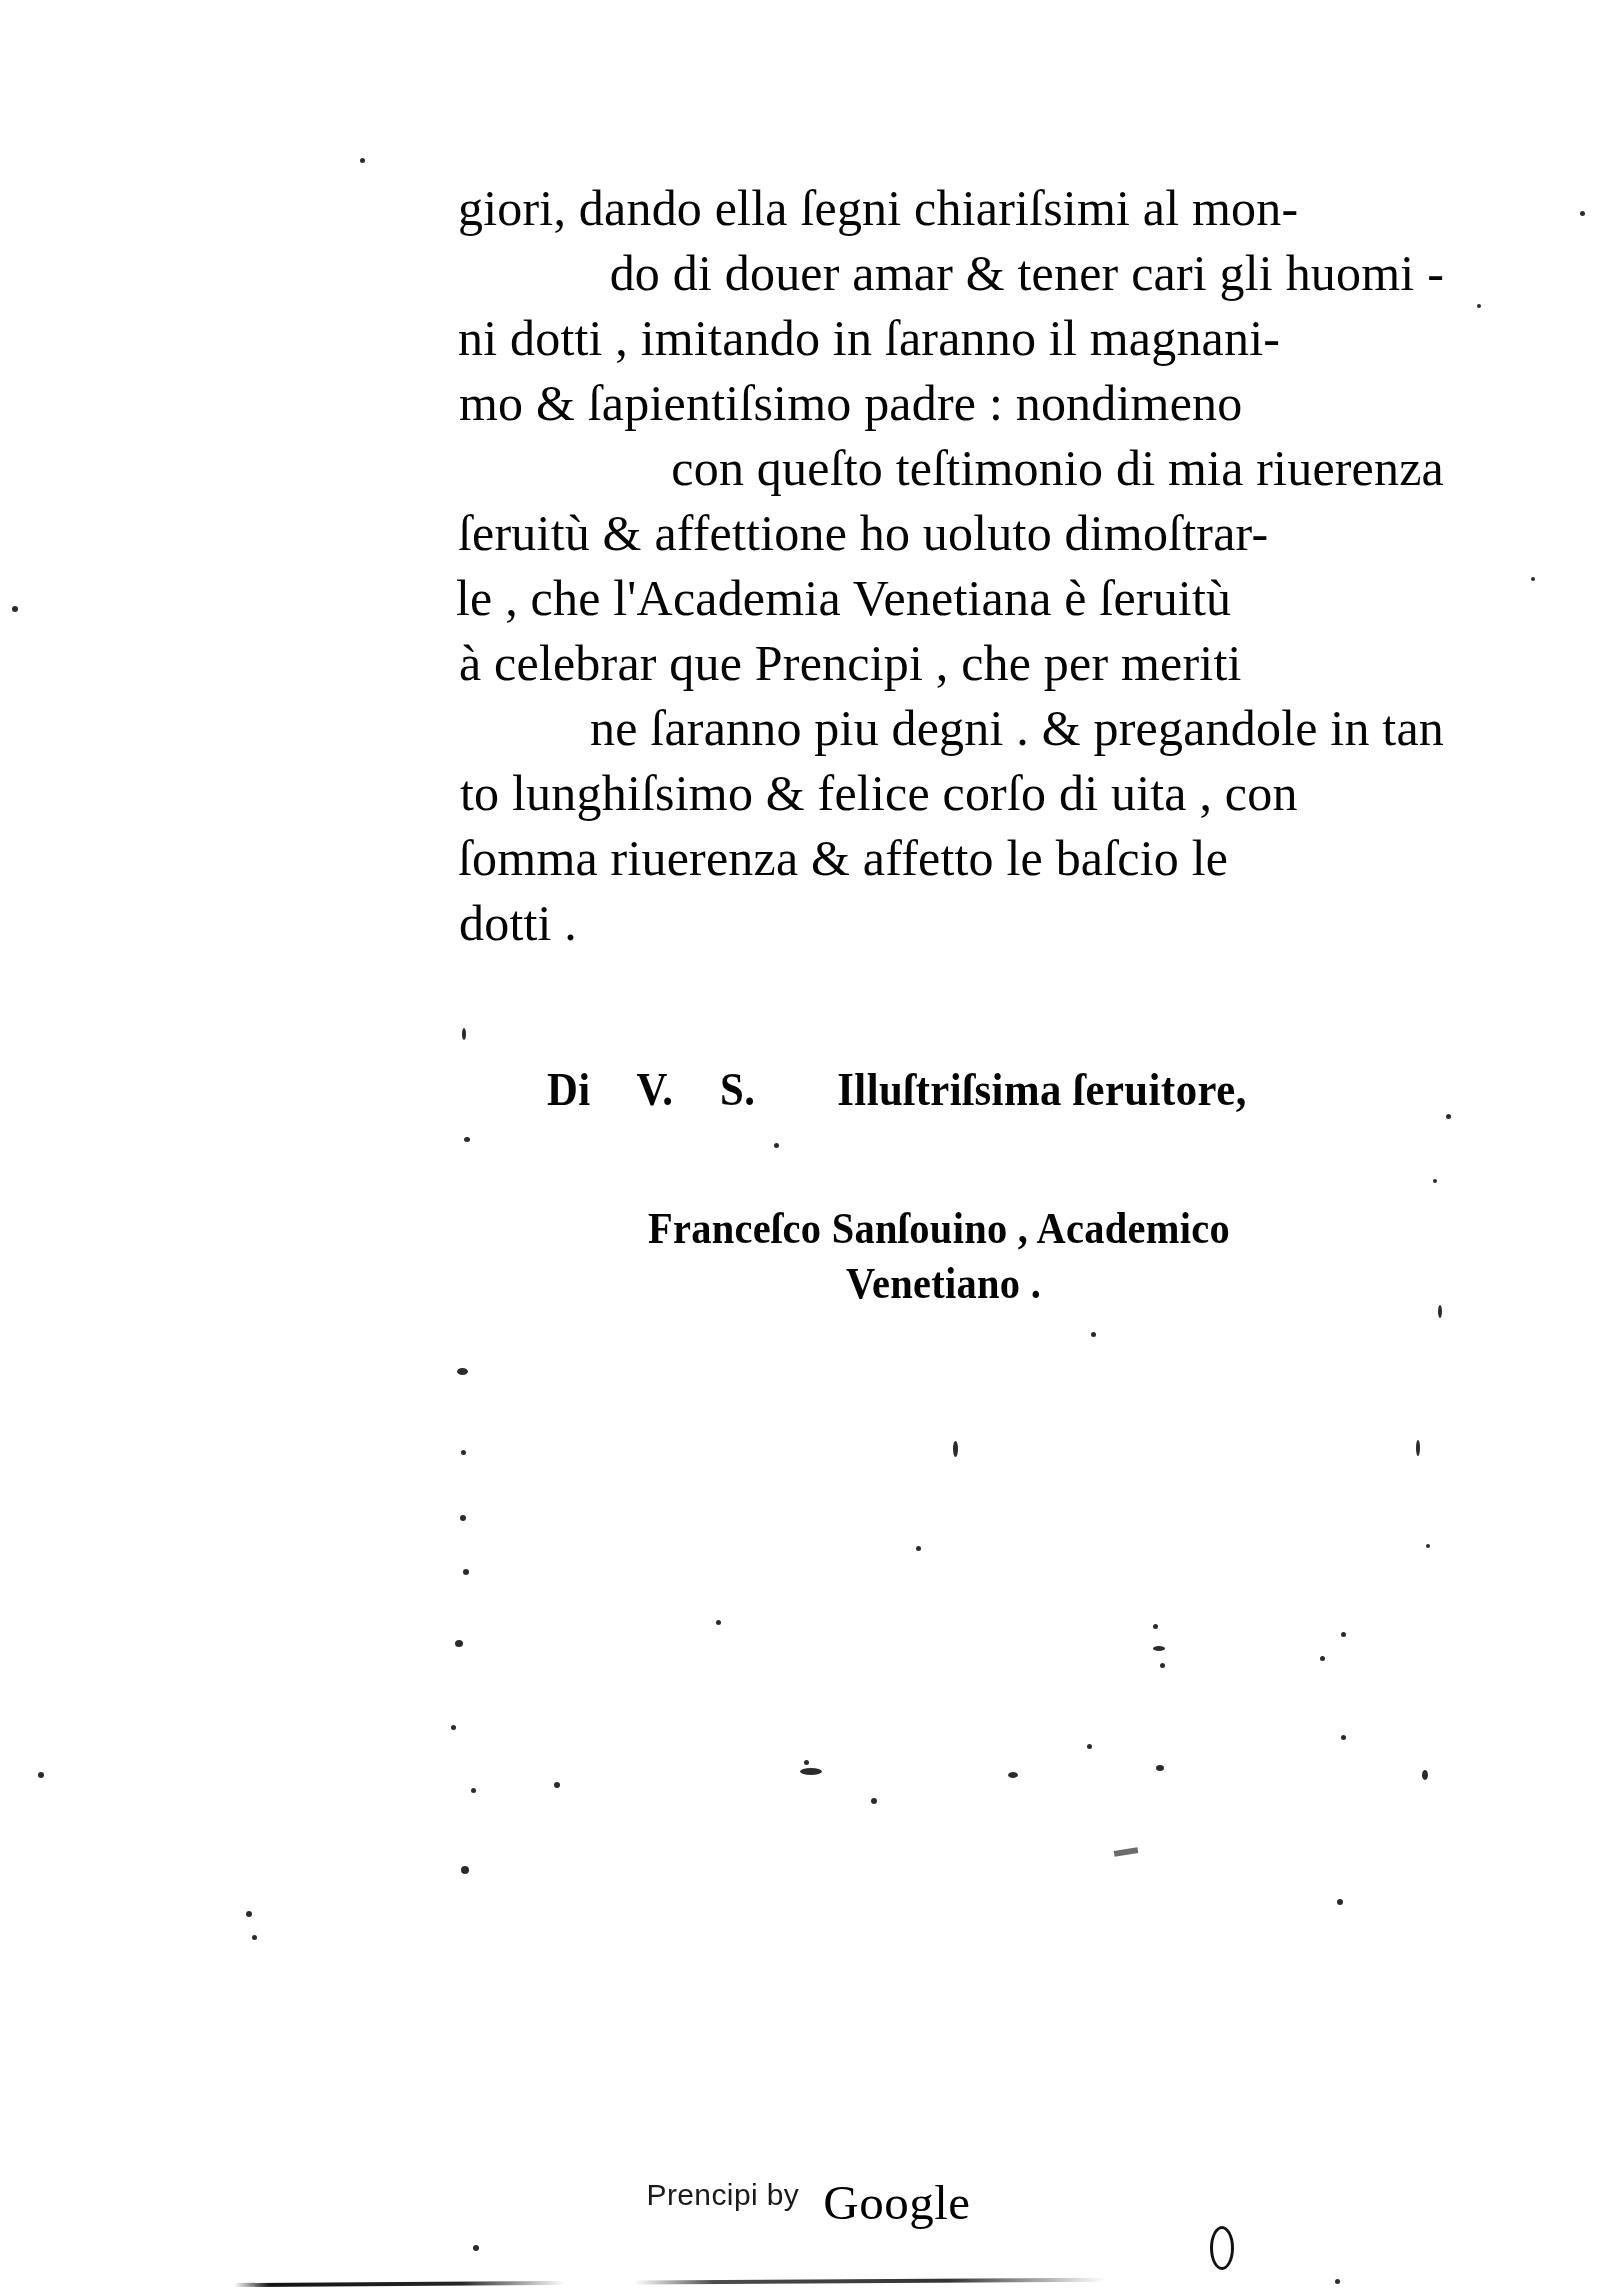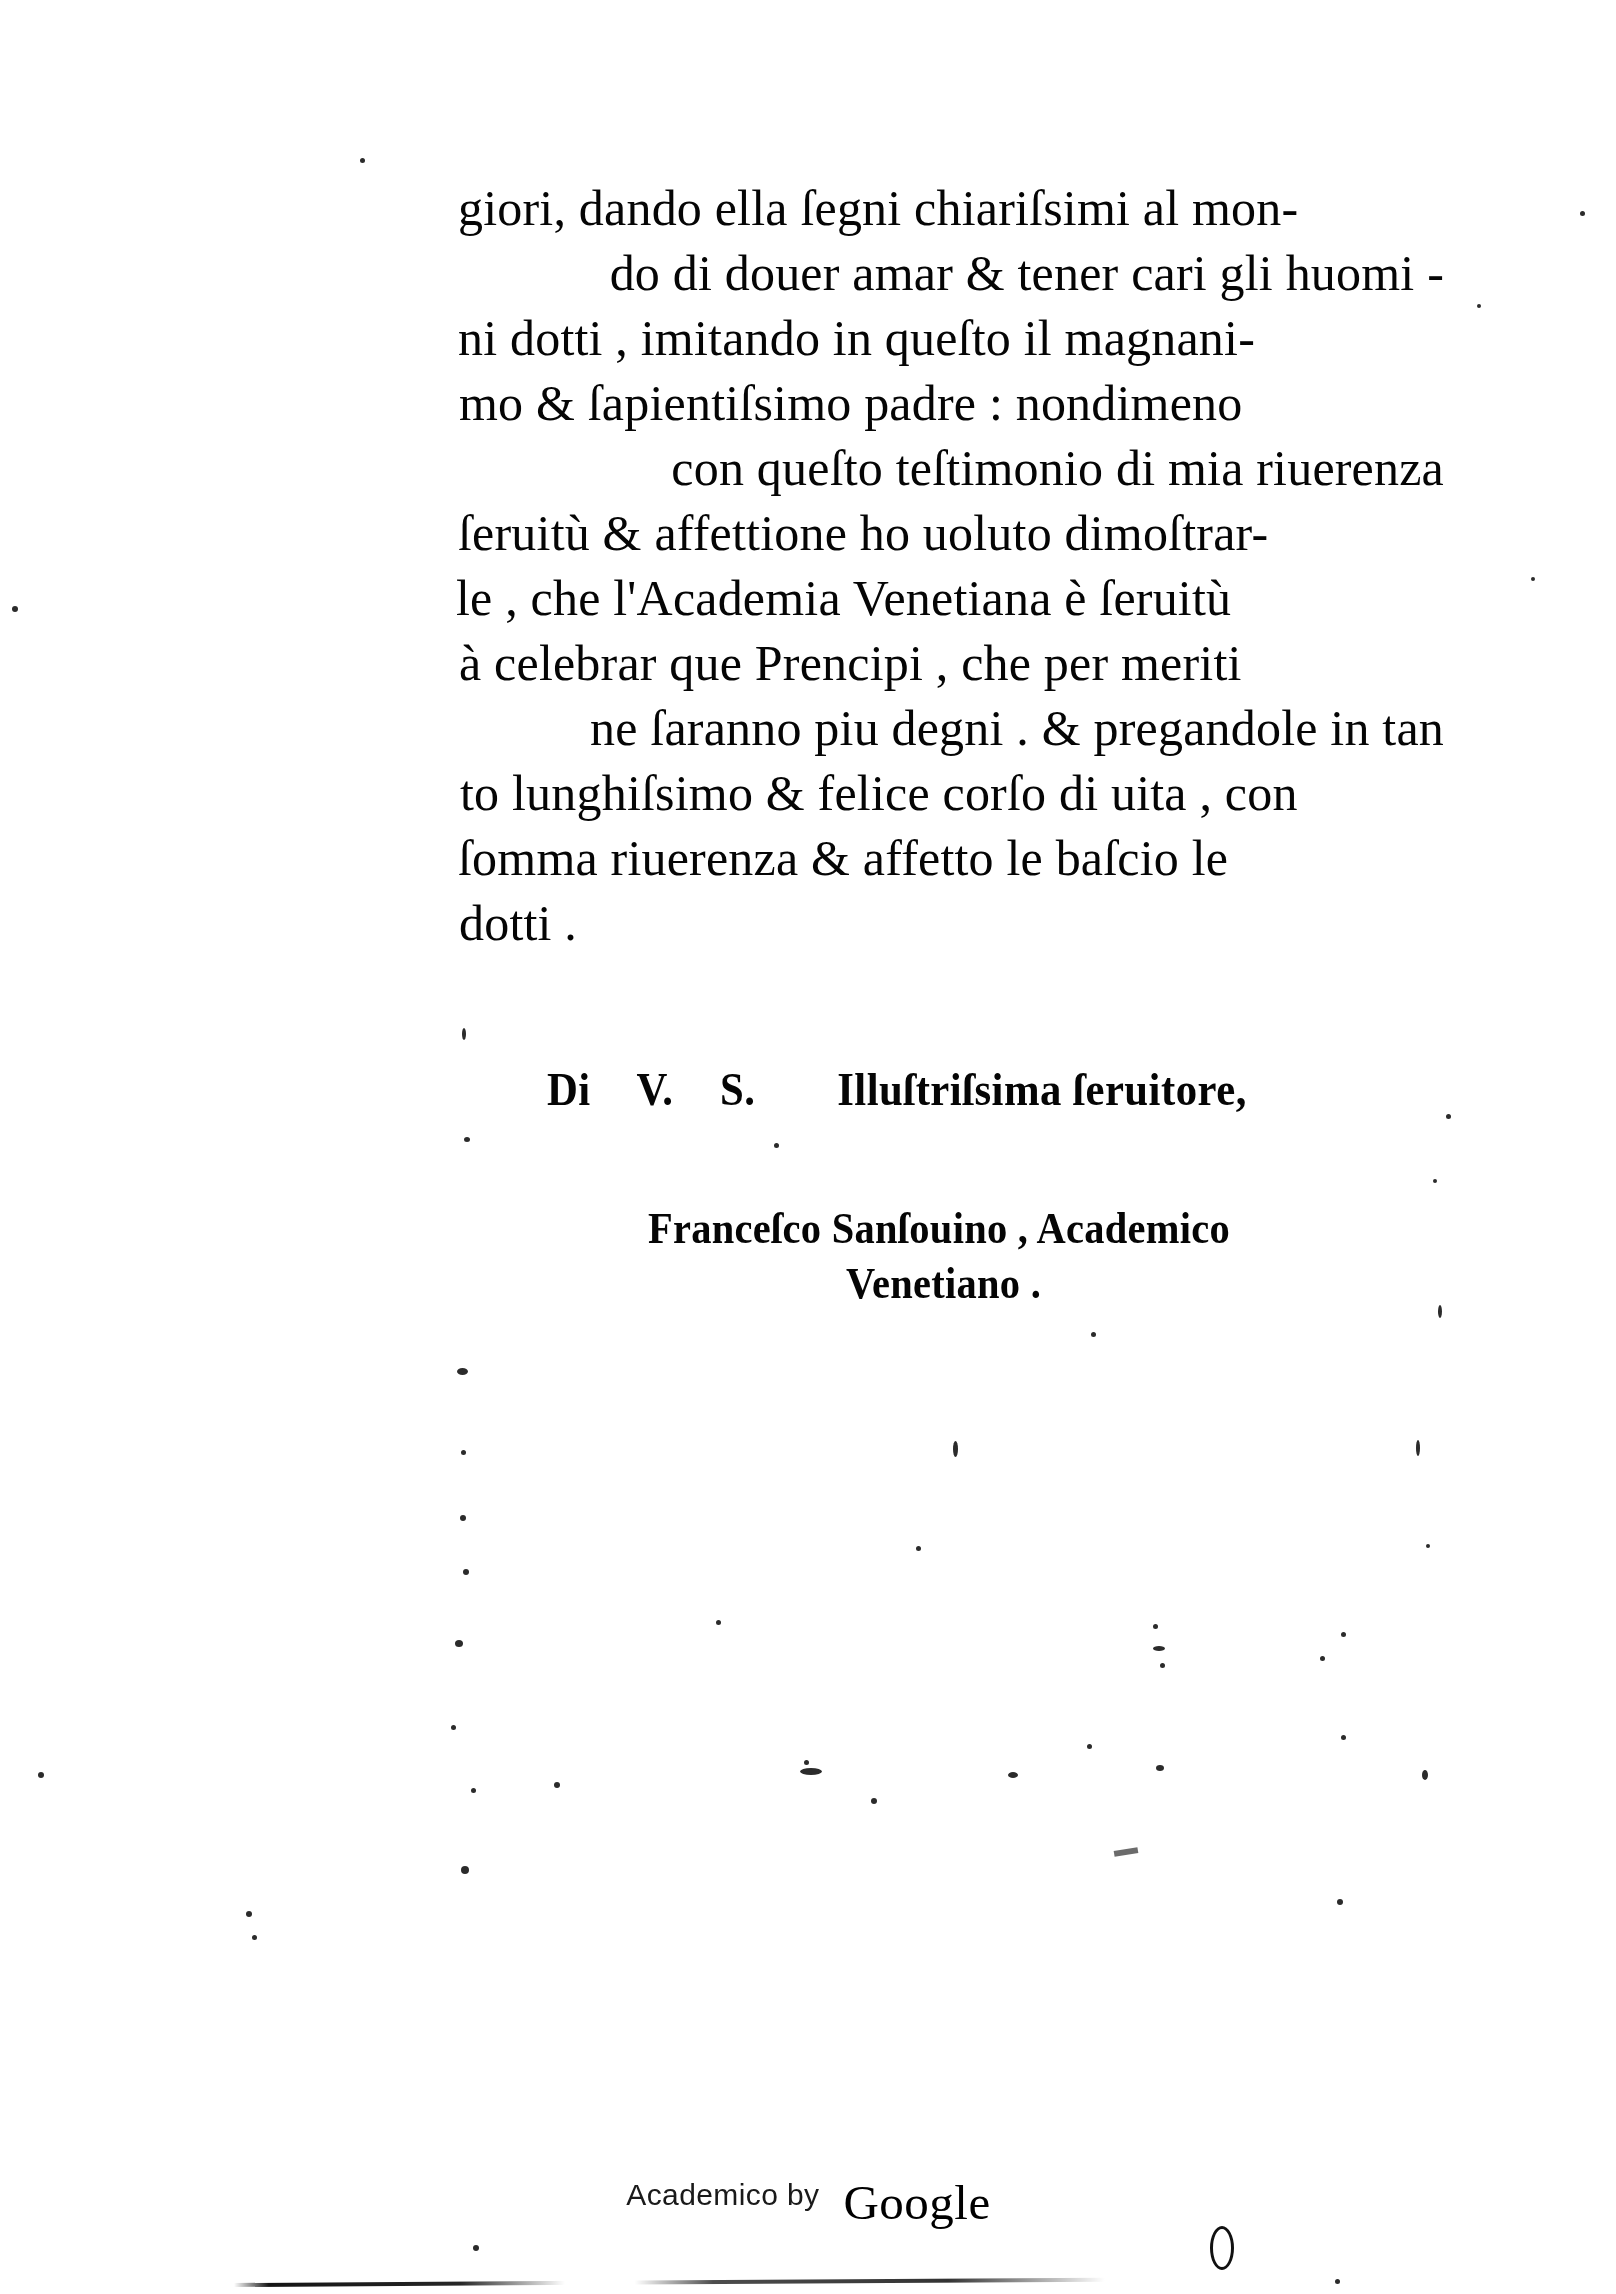--- a/index.html
+++ b/index.html
@@ -146,21 +146,21 @@
   }
 </style>
 </head>
 <body>
 
 <div id="page">
 
   <div id="textblock">
     <span class="tline j1">giori, dando ella ſegni chiariſsimi al mon-</span>
     <span class="tline j2">do di douer amar &amp; tener cari gli huomi -</span>
-    <span class="tline j1">ni dotti , imitando  in queſto il magnani-</span>
+    <span class="tline j1">ni dotti , imitando  in ſaranno il magnani-</span>
     <span class="tline j3">mo &amp; ſapientiſsimo padre : nondimeno</span>
     <span class="tline j2">con queſto teſtimonio di  mia  riuerenza</span>
     <span class="tline j1">ſeruitù &amp; affettione ho uoluto dimoſtrar-</span>
     <span class="tline j4">le , che l'Academia Venetiana è ſeruitù</span>
     <span class="tline j3">à celebrar que Prencipi , che per meriti</span>
     <span class="tline j2">ne ſaranno piu degni . &amp; pregandole in tan</span>
     <span class="tline j5">to lunghiſsimo &amp; felice corſo di uita , con</span>
     <span class="tline j1">ſomma riuerenza &amp;  affetto le  baſcio  le</span>
     <span class="tline j3">dotti .</span>
   </div>
@@ -225,17 +225,17 @@
   <div class="speck" style="left:1337px; top:1899px; width:6px;  height:6px;"></div>
   <div class="speck" style="left:252px;  top:1935px; width:5px;  height:5px;"></div>
   <div class="smudge" style="left:1114px; top:1849px; width:24px; height:6px; transform: rotate(-9deg);"></div>
 
   <div id="bottom-rule"></div>
   <div id="corner-mark"></div>
   <div class="speck" style="left:473px; top:2245px; width:6px; height:6px;"></div>
   <div class="speck" style="left:1335px; top:2279px; width:5px; height:5px;"></div>
 
   <div id="footer">
-    <span id="footer-prefix">Academico by</span><span id="footer-brand">Google</span>
+    <span id="footer-prefix">Prencipi by</span><span id="footer-brand">Google</span>
   </div>
 
 </div>
 
 
 </body></html>

